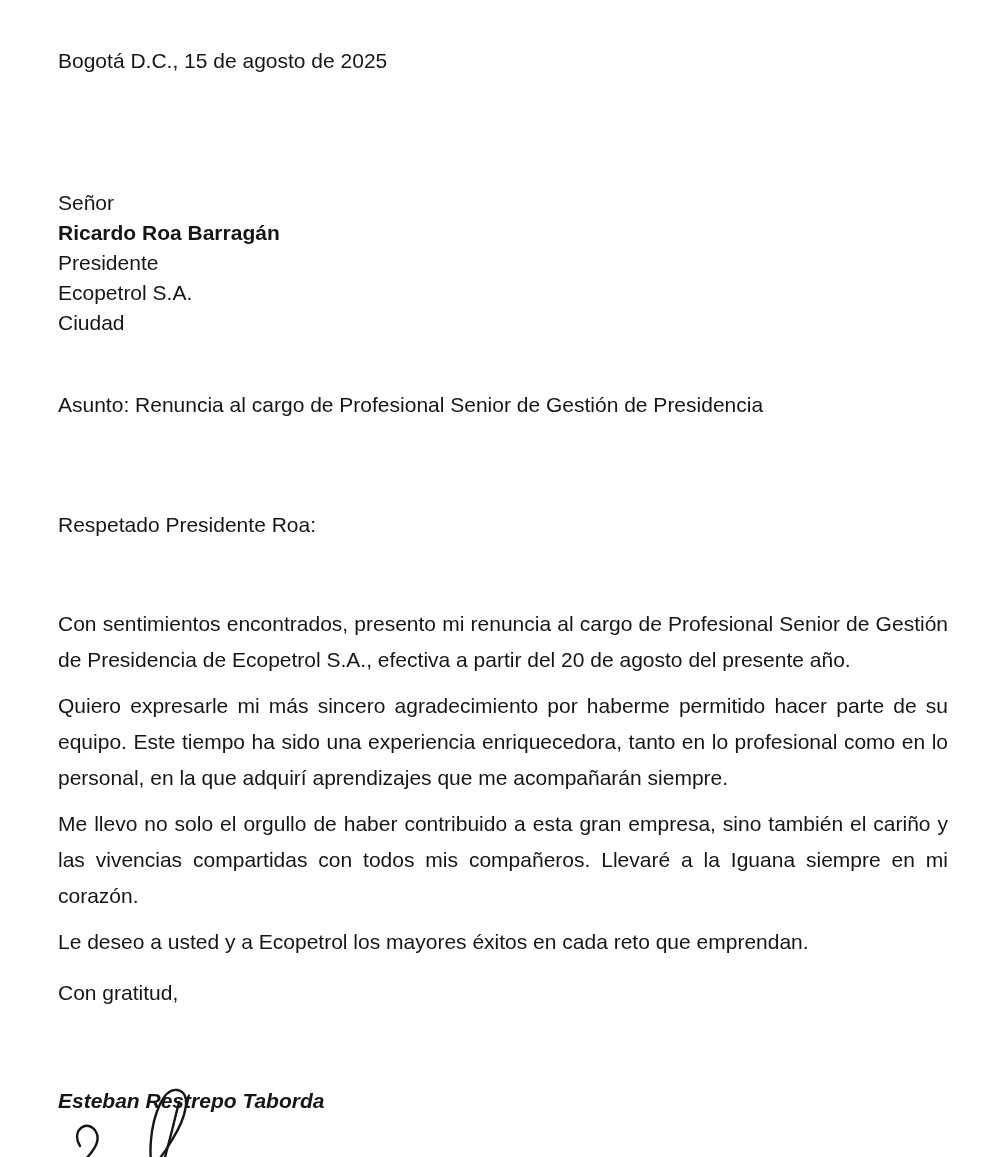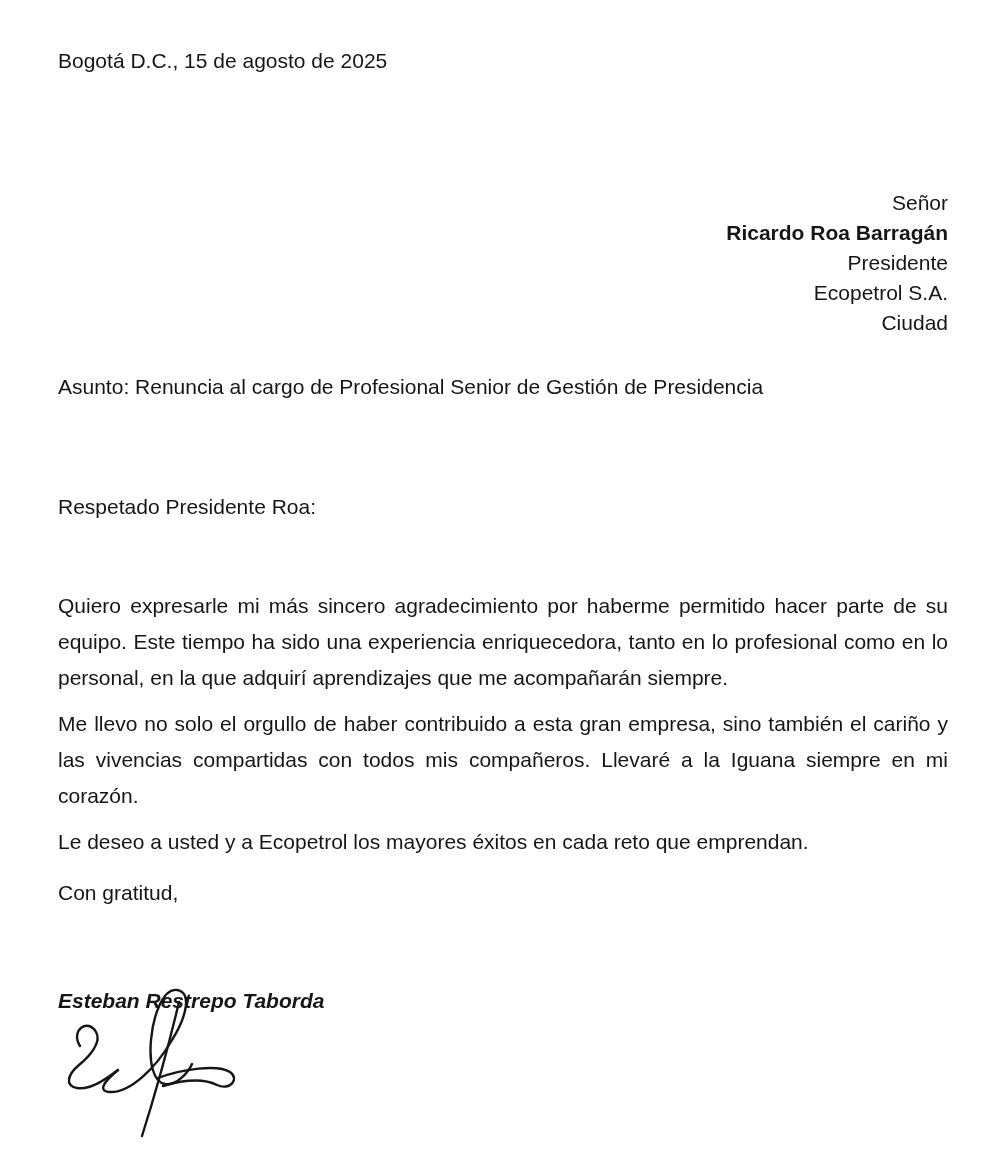--- a/index.html
+++ b/index.html
@@ -26,27 +26,26 @@
     line-height: 30px;
   }
   .date-line {
     margin: 0;
   }
   .recipient-block {
     margin-top: 112px;
   }
   .recipient-block .line {
     margin: 0;
-    text-align: right;
   }
   .bold {
     font-weight: 700;
   }
   .subject-line {
-    margin-top: 34px;
+    margin-top: 52px;
   }
   .greeting-line {
     margin-top: 90px;
   }
   .letter-body {
     margin-top: 66px;
   }
   .letter-body p {
     font-size: 21px;
     line-height: 36px;
@@ -89,20 +88,21 @@
     <p class="line">Presidente</p>
     <p class="line">Ecopetrol S.A.</p>
     <p class="line">Ciudad</p>
   </div>
 
   <p class="line subject-line">Asunto: Renuncia al cargo de Profesional Senior de Gestión de Presidencia</p>
 
   <p class="line greeting-line">Respetado Presidente Roa:</p>
 
   <div class="letter-body">
+    <p>Con sentimientos encontrados, presento mi renuncia al cargo de Profesional Senior de Gestión de Presidencia de Ecopetrol S.A., efectiva a partir del 20 de agosto del presente año.</p>
     <p>Quiero expresarle mi más sincero agradecimiento por haberme permitido hacer parte de su equipo. Este tiempo ha sido una experiencia enriquecedora, tanto en lo profesional como en lo personal, en la que adquirí aprendizajes que me acompañarán siempre.</p>
     <p>Me llevo no solo el orgullo de haber contribuido a esta gran empresa, sino también el cariño y las vivencias compartidas con todos mis compañeros. Llevaré a la Iguana siempre en mi corazón.</p>
     <p>Le deseo a usted y a Ecopetrol los mayores éxitos en cada reto que emprendan.</p>
   </div>
 
   <p class="line closing-line">Con gratitud,</p>
 
   <div class="signature-wrap">
     <svg width="200" height="168" viewBox="0 0 200 168" fill="none" stroke="#161616" stroke-width="2.4" stroke-linecap="round" stroke-linejoin="round">
       <path d="M20,66 C10,50 28,38 36,52 C42,62 30,76 19,85 C7,95 5,106 17,108 C31,110 46,99 58,90"></path>

